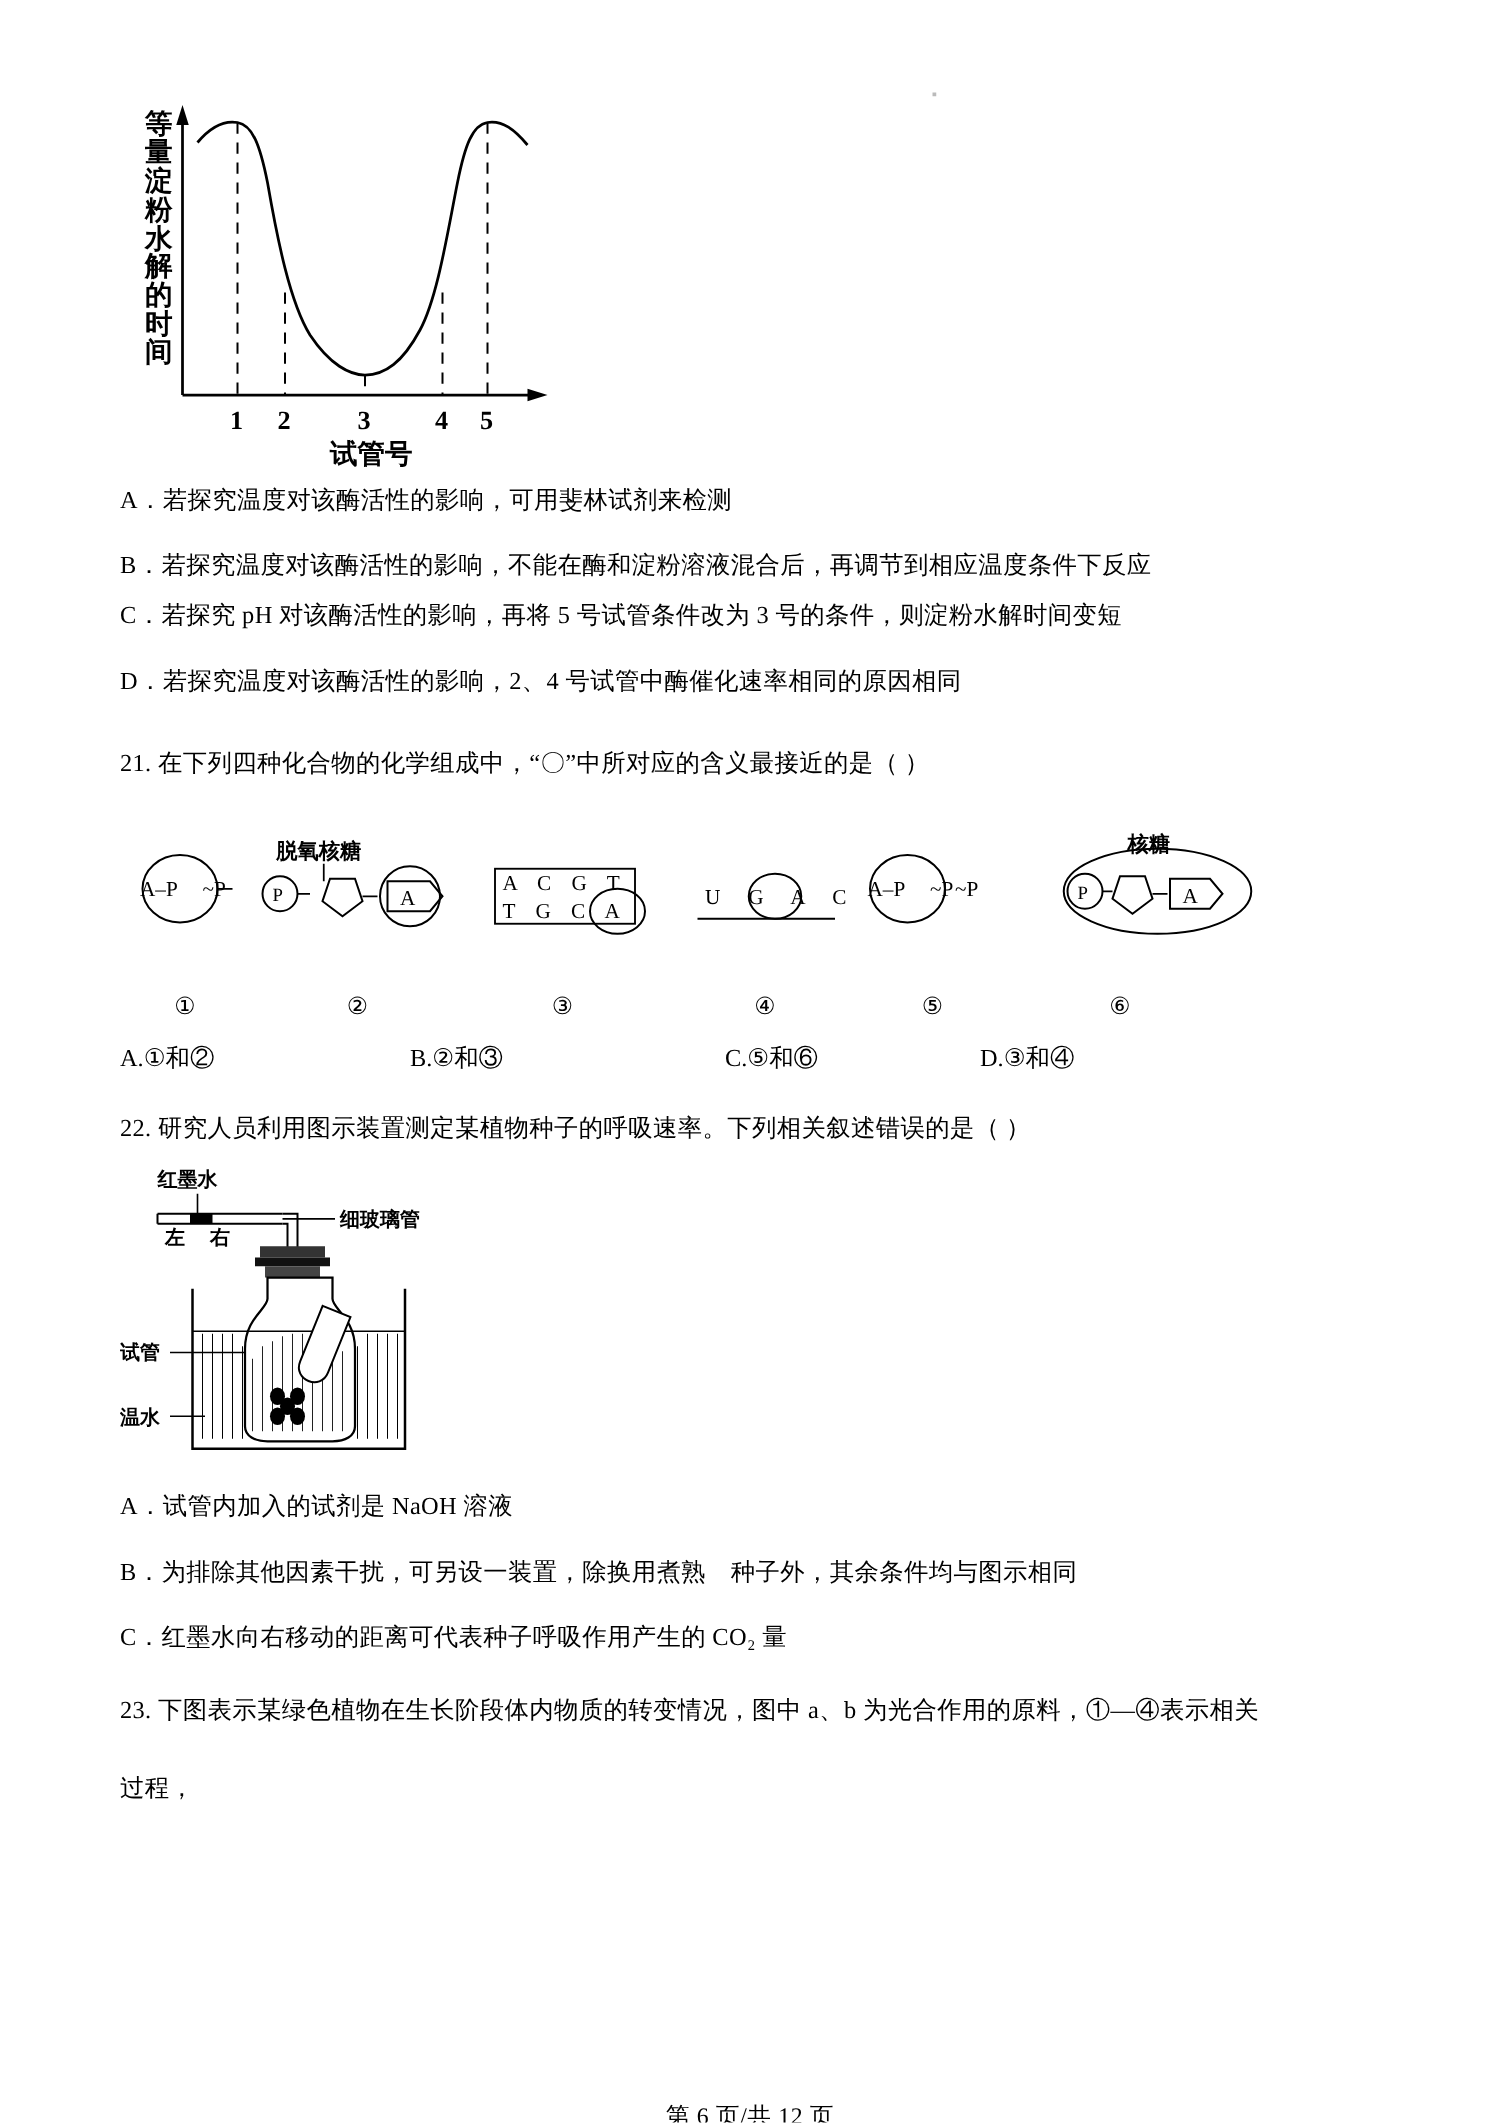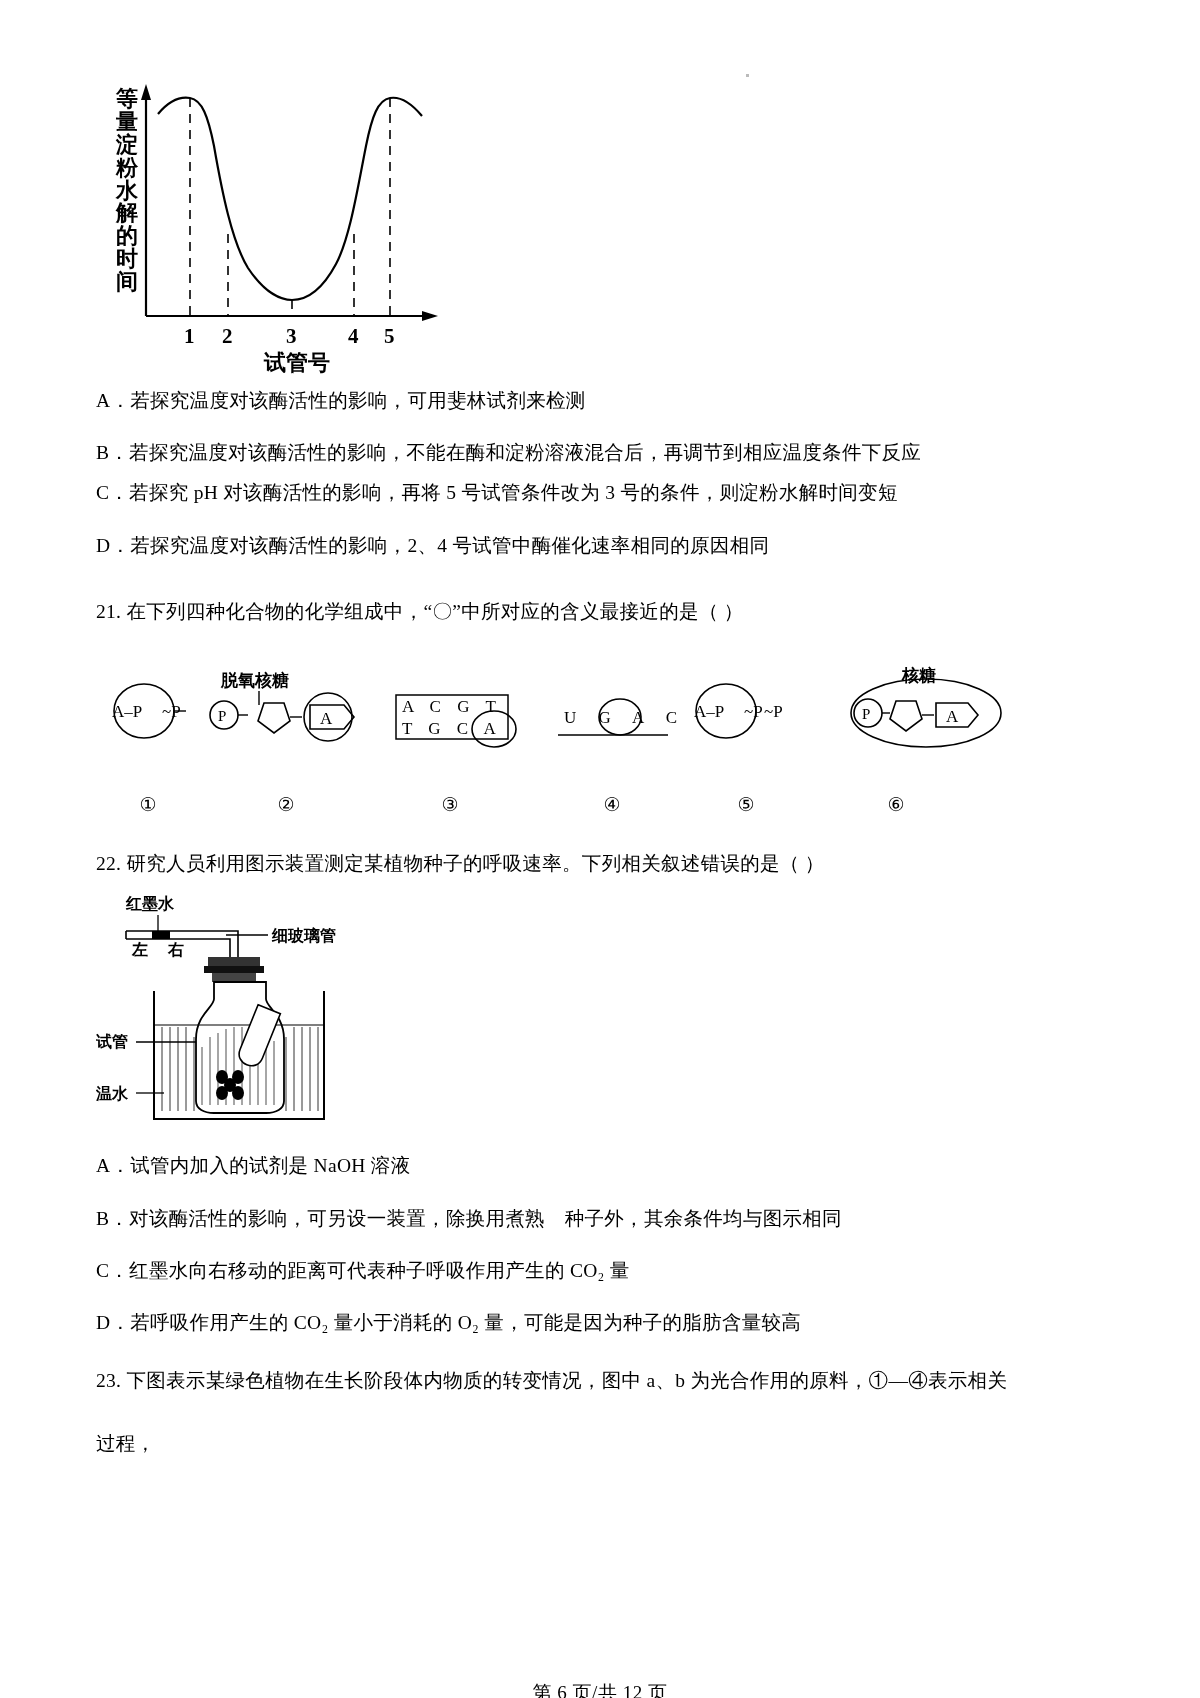--- a/index.html
+++ b/index.html
@@ -190,20 +190,26 @@
 
   <div class="compound-labels">
     <span style="left:52px;">①</span>
     <span style="left:190px;">②</span>
     <span style="left:354px;">③</span>
     <span style="left:516px;">④</span>
     <span style="left:650px;">⑤</span>
     <span style="left:800px;">⑥</span>
   </div>
 
+  <div class="choice-row">
+    <span style="left:0px;">A.①和②</span>
+    <span style="left:232px;">B.②和③</span>
+    <span style="left:484px;">C.⑤和⑥</span>
+    <span style="left:688px;">D.③和④</span>
+  </div>
 
   <p class="q-text" style="margin-top:26px;">22. 研究人员利用图示装置测定某植物种子的呼吸速率。下列相关叙述错误的是（      ）</p>
 
   <div class="apparatus">
     <svg width="420" height="250" viewBox="0 0 420 250">
 
       <text x="30" y="22" font-family="Liberation Sans, sans-serif" font-weight="bold" font-size="16">红墨水</text>
       <line x1="62" y1="28" x2="62" y2="44" stroke="#000" stroke-width="1.3"></line>
       <text x="36" y="68" font-family="Liberation Sans, sans-serif" font-weight="bold" font-size="16">左</text>
       <text x="72" y="68" font-family="Liberation Sans, sans-serif" font-weight="bold" font-size="16">右</text>
@@ -269,22 +275,21 @@
       <text x="0" y="160" font-family="Liberation Sans, sans-serif" font-weight="bold" font-size="16">试管</text>
       <line x1="40" y1="155" x2="100" y2="155" stroke="#000" stroke-width="1.3"></line>
 
       <text x="0" y="212" font-family="Liberation Sans, sans-serif" font-weight="bold" font-size="16">温水</text>
       <line x1="40" y1="206" x2="68" y2="206" stroke="#000" stroke-width="1.3"></line>
     </svg>
   </div>
 
   <div class="block">
     <p class="opt" style="margin-bottom:22px;">A．试管内加入的试剂是 NaOH 溶液</p>
-    <p class="opt" style="margin-bottom:22px;">B．对该酶活性的影响，可另设一装置，除换用煮熟　种子外，其余条件均与图示相同</p>
+    <p class="opt" style="margin-bottom:22px;">B．为排除其他因素干扰，可另设一装置，除换用煮熟　种子外，其余条件均与图示相同</p>
     <p class="opt" style="margin-bottom:22px;">C．红墨水向右移动的距离可代表种子呼吸作用产生的 CO₂ 量</p>
-    <p class="opt">D．若呼吸作用产生的 CO₂ 量小于消耗的 O₂ 量，可能是因为种子的脂肪含量较高</p>
   </div>
 
   <p class="q-text" style="margin-top:28px; margin-bottom:33px;">23. 下图表示某绿色植物在生长阶段体内物质的转变情况，图中 a、b 为光合作用的原料，①—④表示相关</p>
   <p class="q-text">过程，</p>
 
   <div class="footer">第 6 页/共 12 页</div>
 </div>
 
 </body></html>

